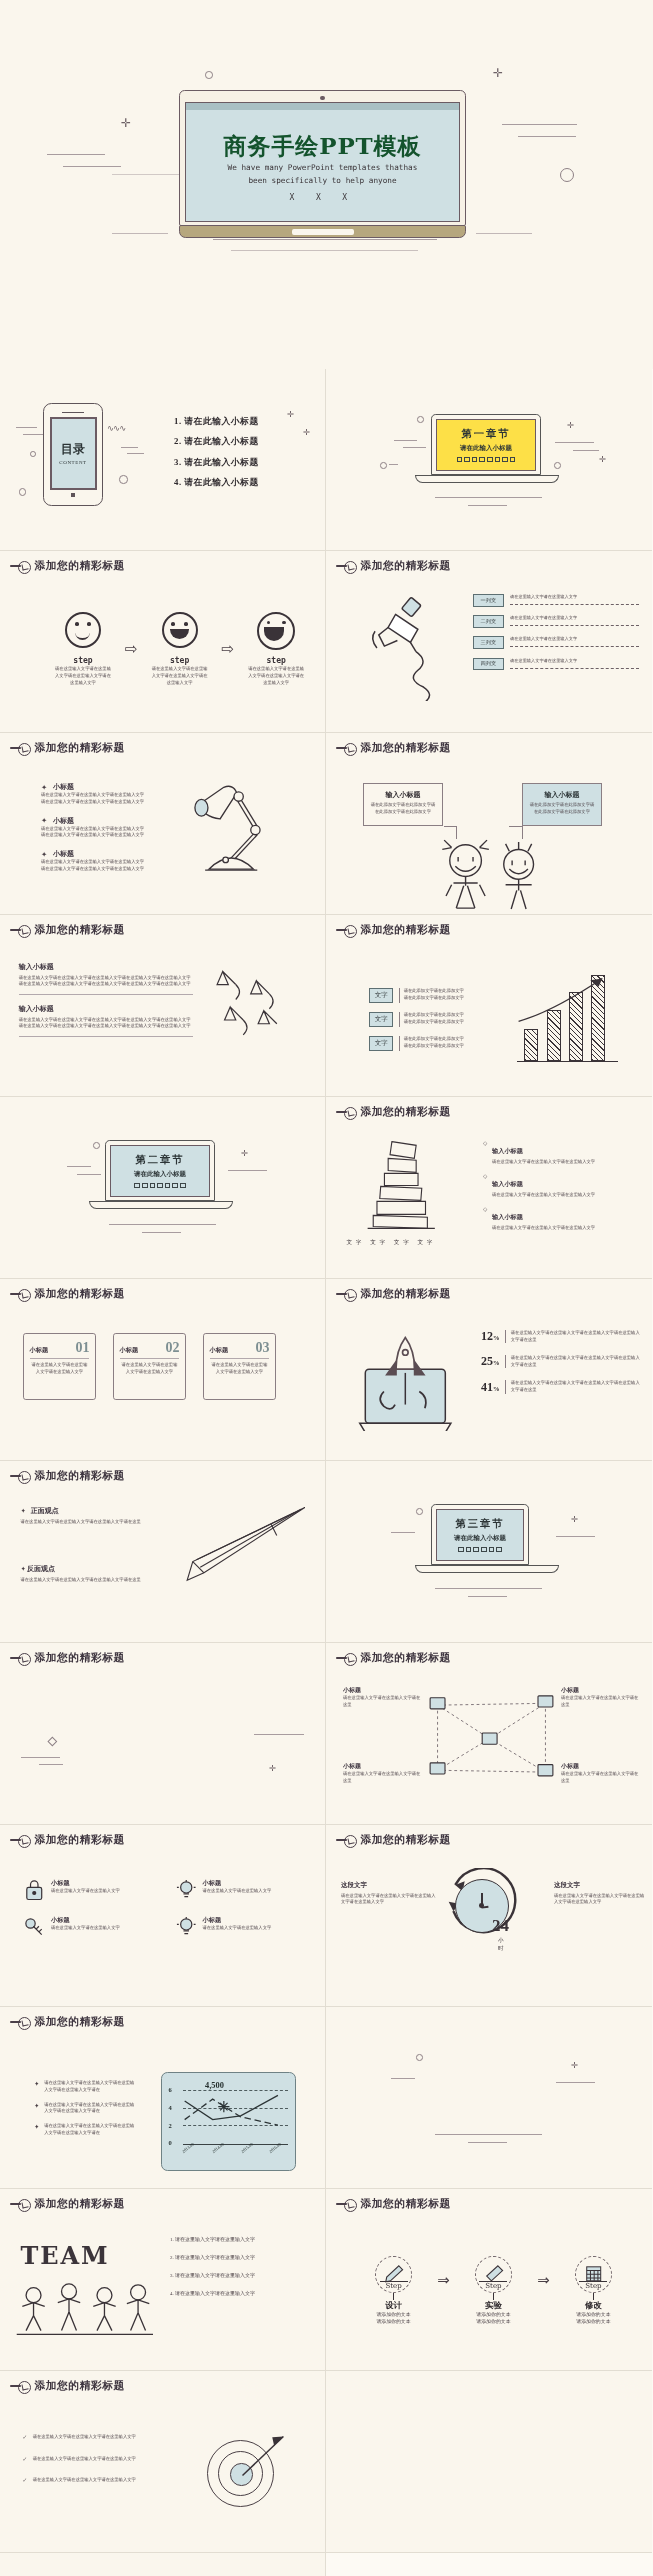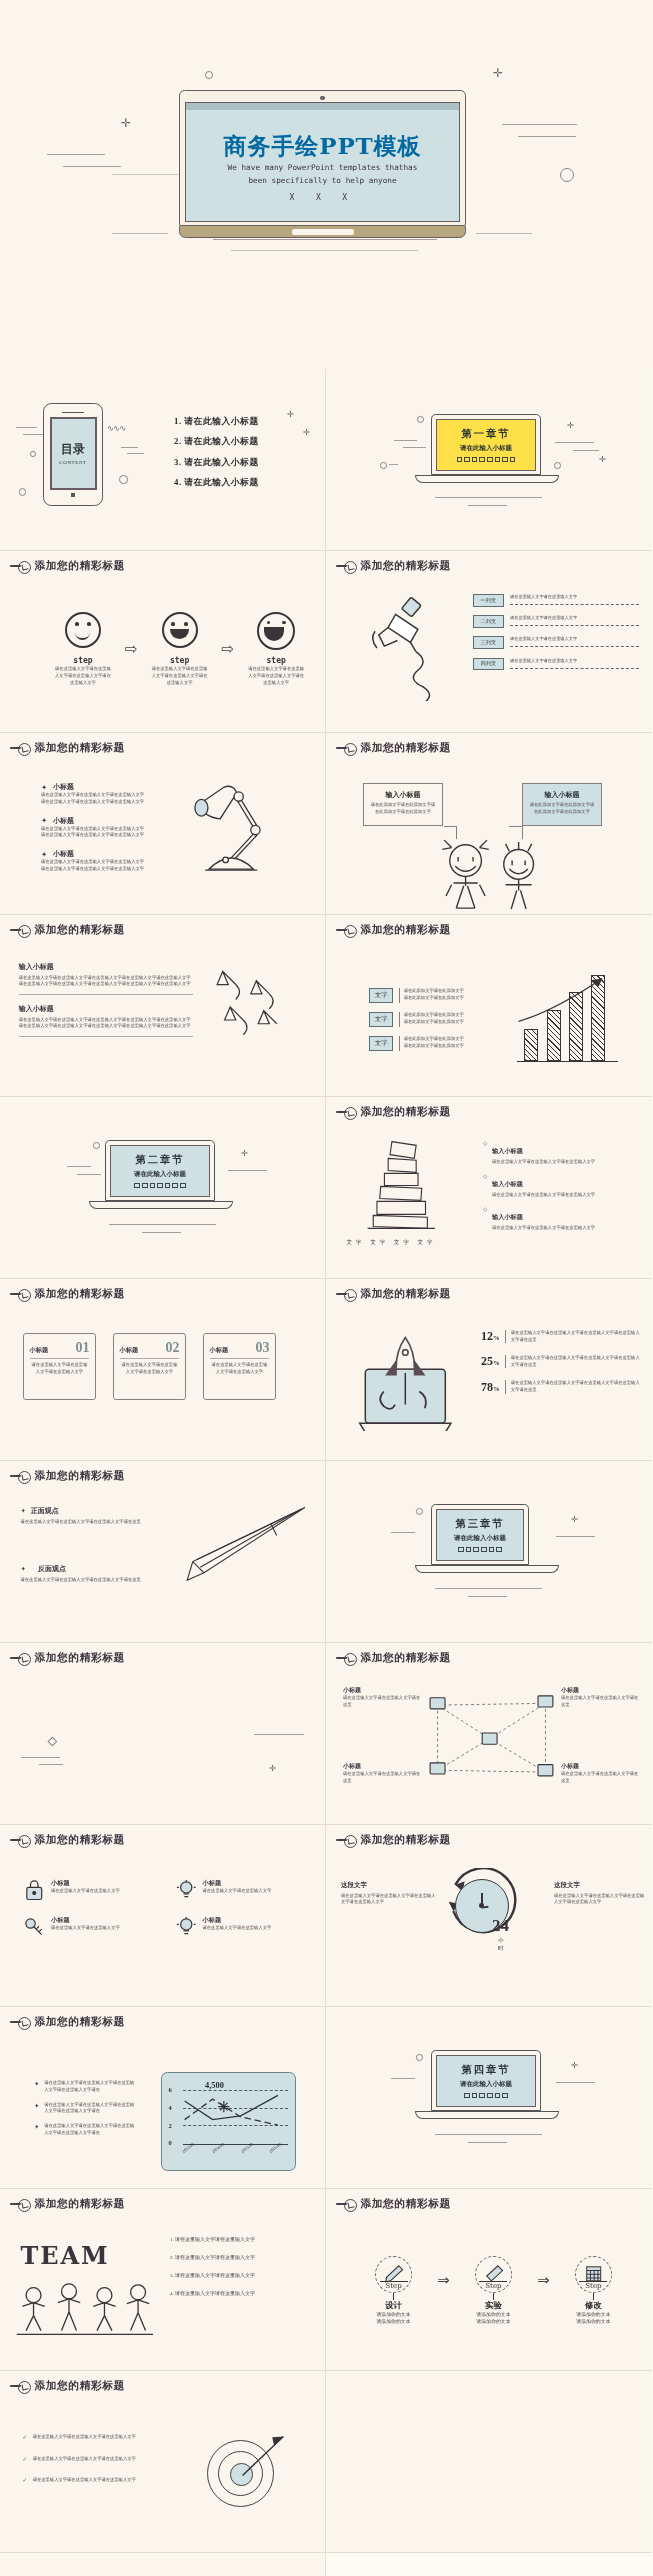--- a/index.html
+++ b/index.html
@@ -24,21 +24,21 @@
   .deco-circ{position:absolute;border:0.9px solid #8d8085;border-radius:50%;}
   .plus{position:absolute;color:#6d6166;font-size:8.4px;line-height:1;font-family:"DejaVu Sans",sans-serif;}
 
   
   .lap{position:relative;}
   .lap .lid{border:1.9px solid #6b5b63;border-radius:5.6px 5.6px 1.9px 1.9px;background:#f7f1e6;padding:4.7px 4.7px 3.7px 4.7px;box-sizing:border-box;}
   .lap .scr{background:#cfe0e3;border:1.4px solid #6b5b63;height:100%;box-sizing:border-box;
             display:flex;flex-direction:column;align-items:center;justify-content:center;}
   .cam{width:4.7px;height:4.7px;background:#6b5b63;border-radius:50%;margin:0 auto 1.9px auto;}
 
-  .cn-title{font-size:23px;font-weight:bold;color:#0369a1;letter-spacing:0.9px;
+  .cn-title{font-size:23px;font-weight:bold;color:#14532d;letter-spacing:0.9px;
             font-family:"DejaVu Serif","Liberation Serif",serif;}
   .en-sub{font-size:7.7px;color:#3a3438;line-height:1.65;text-align:center;
           font-family:"DejaVu Sans Mono","Liberation Mono",monospace;}
   .xxx{font-size:8px;color:#3a3438;letter-spacing:8.4px;margin-top:5.6px;
        font-family:"DejaVu Sans Mono",monospace;}
 
   .body-tx{font-size:4.3px;color:#4b4147;line-height:1.55;}
   .sub-h{font-size:7px;font-weight:bold;color:#3f3640;}
 
   .ol li{font-size:8.8px;font-weight:bold;color:#2f2a2e;margin-bottom:8.4px;letter-spacing:0.5px;}
@@ -597,21 +597,21 @@
       <div style="position:absolute;left:155px;top:50px;width:161px;">
         <div style="display:flex;align-items:center;gap:5.6px;margin-bottom:10.3px;">
           <span class="bigpct"><span>12</span><small>%</small></span>
           <span style="border-left:0.9px solid #8a7e83;padding-left:4.7px;" class="body-tx">请在这里输入文字请在这里输入文字请在这里输入文字请在这里输入文字请在这里</span>
         </div>
         <div style="display:flex;align-items:center;gap:5.6px;margin-bottom:10.3px;">
           <span class="bigpct"><span>25</span><small>%</small></span>
           <span style="border-left:0.9px solid #8a7e83;padding-left:4.7px;" class="body-tx">请在这里输入文字请在这里输入文字请在这里输入文字请在这里输入文字请在这里</span>
         </div>
         <div style="display:flex;align-items:center;gap:5.6px;">
-          <span class="bigpct"><span>78</span><small>%</small></span>
+          <span class="bigpct"><span>41</span><small>%</small></span>
           <span style="border-left:0.9px solid #8a7e83;padding-left:4.7px;" class="body-tx">请在这里输入文字请在这里输入文字请在这里输入文字请在这里输入文字请在这里</span>
         </div>
       </div>
     </div>
 
     <div class="slide">
       <div class="stitle">
         <span class="magn">
             <span class="hdl"></span>
             <span class="glass"></span>
@@ -620,21 +620,21 @@
         <span class="tx">添加您的精彩标题</span>
       </div>
       <div style="position:absolute;left:20.5px;top:45px;width:149px;">
         <div style="display:flex;align-items:center;gap:4.7px;">
           <span style="color:#4a4046;font-size:6.5px;">✦</span>
           <span class="sub-h">正面观点</span>
         </div>
         <div class="body-tx" style="margin-top:2.8px;">请在这里输入文字请在这里输入文字请在这里输入文字请在这里</div>
       </div>
       <div style="position:absolute;left:20.5px;top:103px;width:149px;">
-        <div style="display:flex;align-items:center;gap:12px;">
+        <div style="display:flex;align-items:center;gap:1px;">
           <span style="color:#4a4046;font-size:6.5px;">✦</span>
           <span class="sub-h">反面观点</span>
         </div>
         <div class="body-tx" style="margin-top:2.8px;">请在这里输入文字请在这里输入文字请在这里输入文字请在这里</div>
       </div>
       <svg width="187" height="112" style="position:absolute;left:131px;top:39px;" viewBox="0 0 200 120">
         <g fill="none" stroke="#3a3338" stroke-width="1.2">
           <path d="M186 8 L66 66 L60 86 L78 78 Z" fill="#faf6ed"></path>
           <path d="M66 66 L78 78"></path>
           <path d="M176 13 L70 64"></path>
@@ -865,37 +865,20 @@
         <div class="xtick" style="left:78px;top:77px;">2015.00</div>
         <div class="xtick" style="left:106px;top:77px;">2016.00</div>
       </div>
     </div>
 
     <div class="slide">
       <div class="deco-circ" style="left:90px;top:47px;width:4.7px;height:4.7px;"></div>
       <div class="deco-line" style="left:65px;top:71px;width:24px;"></div>
       <div class="plus" style="left:245px;top:54px;">✛</div>
       <div class="deco-line" style="left:230px;top:75px;width:39px;"></div>
-      <div class="lap" style="position:absolute;left:105px;top:43px;width:110px;">
-        <div style="border:1.5px solid #555;border-radius:4.7px 4.7px 0 0;background:#faf6ed;padding:3.7px;">
-          <div class="scr" style="height:52px;border:1.9px solid #6b5b63;background:#cfe0e3;">
-            <div style="font-size:10.3px;font-weight:bold;color:#2c3436;letter-spacing:1.9px;">第四章节</div>
-            <div style="font-size:6.5px;font-weight:bold;color:#2c3436;margin-top:2.8px;">请在此输入小标题</div>
-            <div style="margin-top:3.7px;display:flex;gap:1.9px;">
-              <span style="width:3.7px;height:3.7px;border:0.9px solid #3d4648;"></span>
-                <span style="width:3.7px;height:3.7px;border:0.9px solid #3d4648;"></span>
-              <span style="width:3.7px;height:3.7px;border:0.9px solid #3d4648;"></span>
-                <span style="width:3.7px;height:3.7px;border:0.9px solid #3d4648;"></span>
-              <span style="width:3.7px;height:3.7px;border:0.9px solid #3d4648;"></span>
-                <span style="width:3.7px;height:3.7px;border:0.9px solid #3d4648;"></span>
-            </div>
-          </div>
-        </div>
-        <div style="height:5.6px;background:#faf6ed;border:1.4px solid #555;border-radius:0 0 7.5px 7.5px;width:142px;margin-left:-16px;"></div>
-      </div>
       <div class="deco-line" style="left:109px;top:127px;width:107px;"></div>
       <div class="deco-line" style="left:142px;top:135px;width:39px;"></div>
     </div>
 
     <div class="slide">
       <div class="stitle">
         <span class="magn">
             <span class="hdl"></span>
             <span class="glass"></span>
             <span class="nd"></span>

